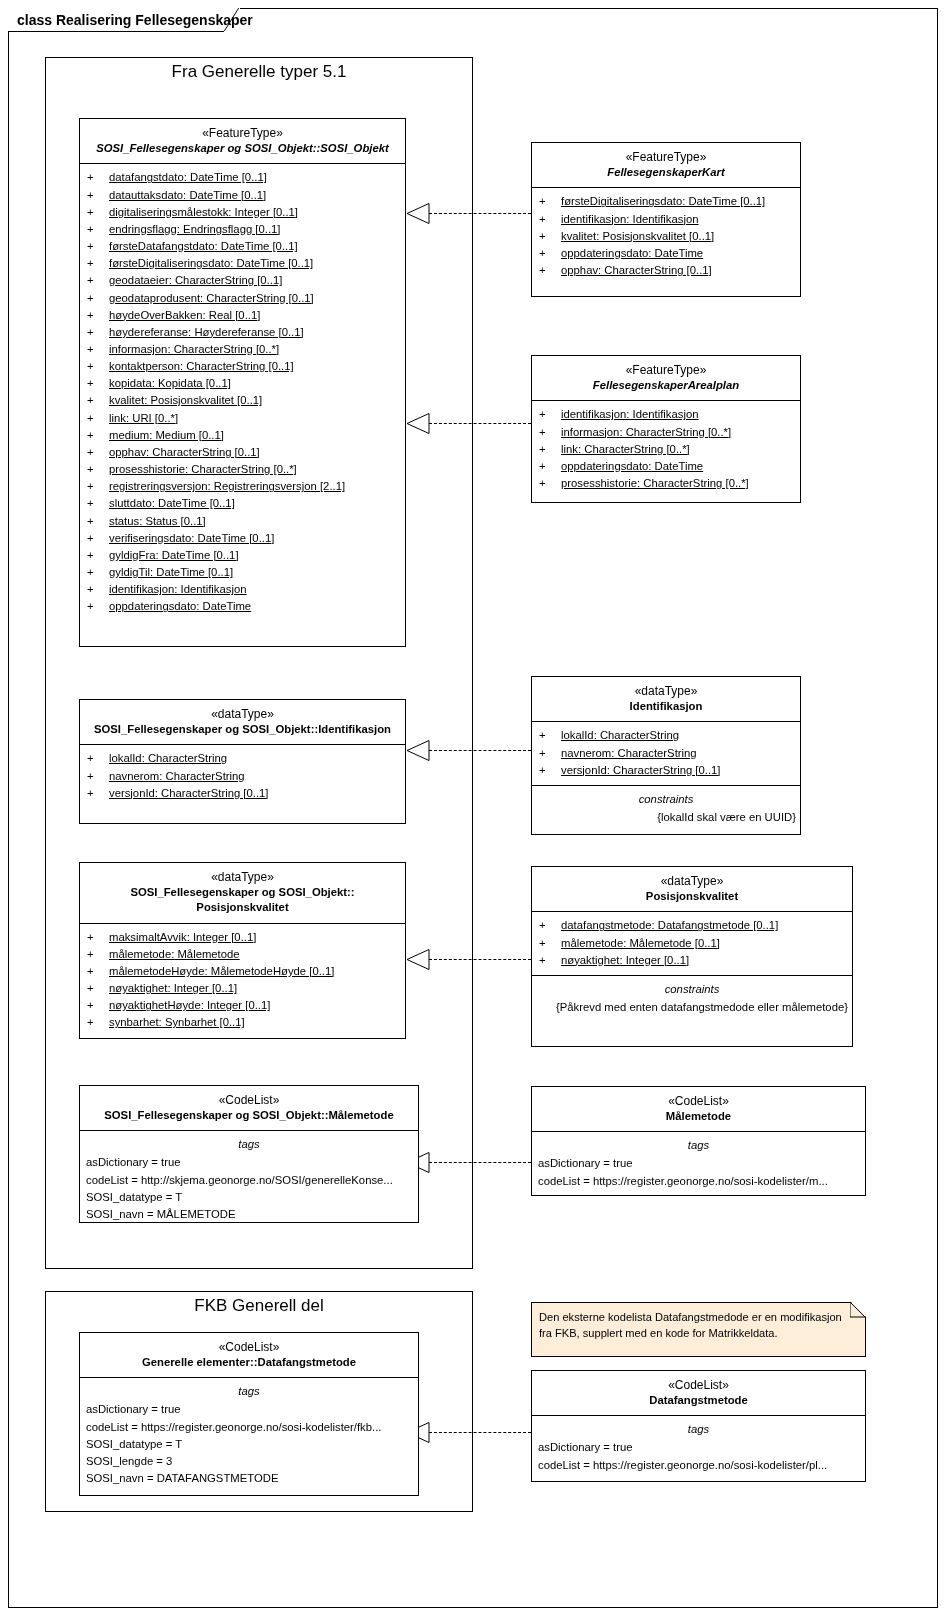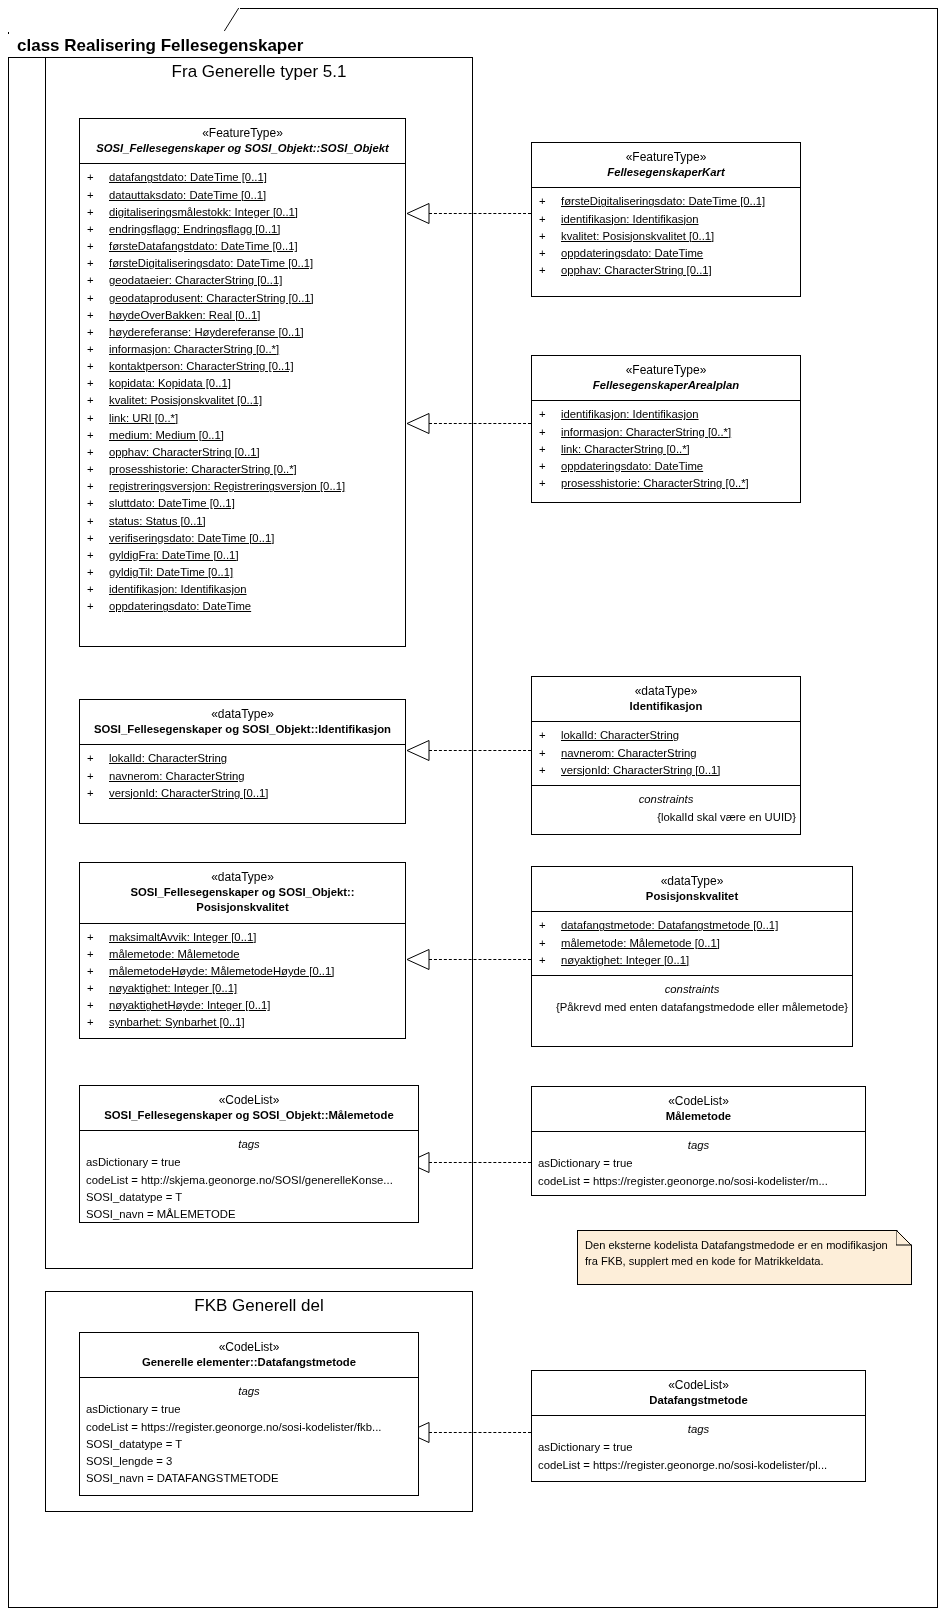--- a/index.html
+++ b/index.html
@@ -39,27 +39,26 @@
     background: #ffffff;
   }
   .frame-tab-inner {
     position: absolute;
     left: 0;
     top: 0;
     height: 24px;
     padding: 0 10px 0 9px;
     display: flex;
     align-items: center;
-    font-size: 17px;
+    font-size: 14px;
     font-weight: bold;
     white-space: nowrap;
     background: #ffffff;
     border-bottom: 1px solid #000000;
     box-sizing: border-box;
-    margin-top: 26px;
   }
   .frame-tab-slant {
     position: absolute;
     top: 0;
     height: 24px;
     width: 16px;
   }
 
   
   .package {
@@ -308,21 +307,21 @@
         <div class="attr-row">
           <span class="attr-vis">+</span>
           <span class="attr-text">opphav: CharacterString [0..1]</span>
         </div>
         <div class="attr-row">
           <span class="attr-vis">+</span>
           <span class="attr-text">prosesshistorie: CharacterString [0..*]</span>
         </div>
         <div class="attr-row">
           <span class="attr-vis">+</span>
-          <span class="attr-text">registreringsversjon: Registreringsversjon [0..1]</span>
+          <span class="attr-text">registreringsversjon: Registreringsversjon [2..1]</span>
         </div>
         <div class="attr-row">
           <span class="attr-vis">+</span>
           <span class="attr-text">sluttdato: DateTime [0..1]</span>
         </div>
         <div class="attr-row">
           <span class="attr-vis">+</span>
           <span class="attr-text">status: Status [0..1]</span>
         </div>
         <div class="attr-row">
@@ -545,21 +544,21 @@
     <div class="uml-compartment" id="datafangst-fkb-tags">
         <div class="compartment-title">tags</div>
         <div class="plain-row">asDictionary = true</div>
         <div class="plain-row">codeList = https://register.geonorge.no/sosi-kodelister/fkb...</div>
         <div class="plain-row">SOSI_datatype = T</div>
         <div class="plain-row">SOSI_lengde = 3</div>
         <div class="plain-row">SOSI_navn = DATAFANGSTMETODE</div>
       </div>
   </div>
 
-  <div class="note" style="left:531px; top:1230px; width:335px; height:55px;margin-left:46px;">
+  <div class="note" style="left:531px; top:1302px; width:335px; height:55px;">
     <div class="note-fold-tri"></div>
     <svg style="position:absolute; right:-1px; top:-1px;" width="16" height="16" viewBox="0 0 16 16">
       <line x1="0" y1="0" x2="15" y2="15" stroke="#000" stroke-width="1"></line>
       <line x1="0" y1="15" x2="15" y2="15" stroke="#000" stroke-width="1"></line>
       <line x1="0" y1="0" x2="0" y2="15" stroke="#000" stroke-width="1"></line>
     </svg>
     <div>Den eksterne kodelista Datafangstmedode er en modifikasjon</div>
     <div>fra FKB, supplert med en kode for Matrikkeldata.</div>
   </div>
 

